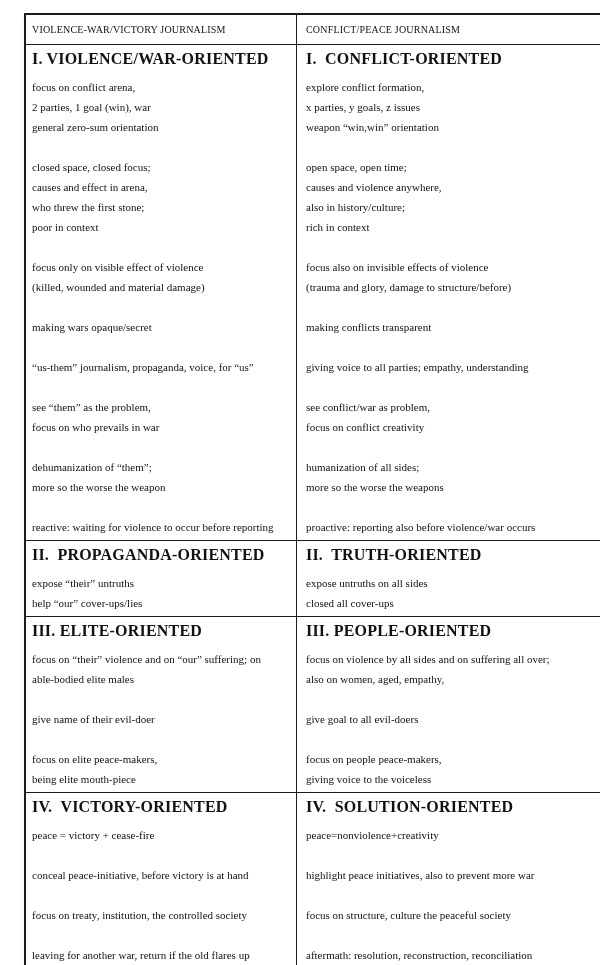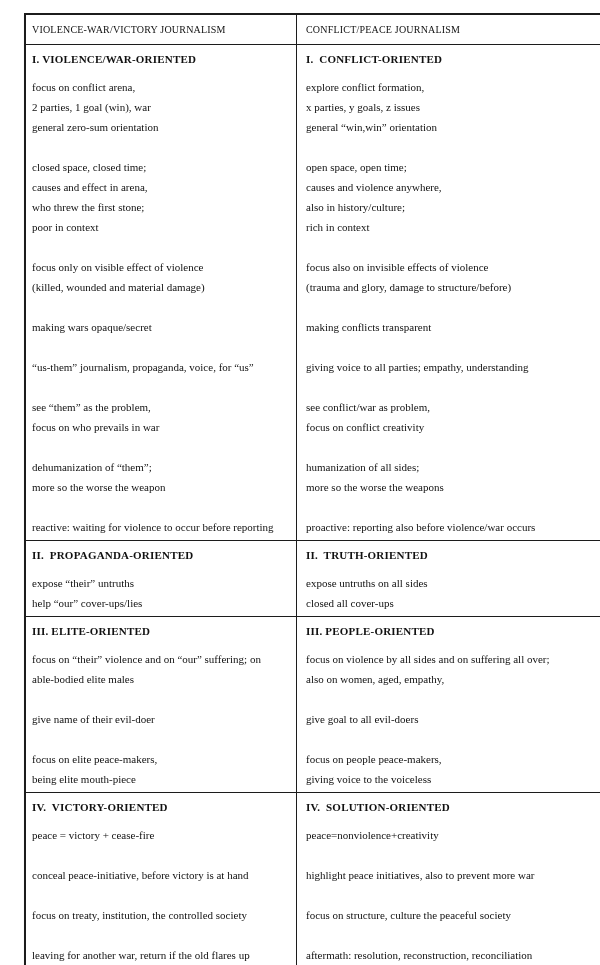--- a/index.html
+++ b/index.html
@@ -36,21 +36,21 @@
   }
   td {
     font-size: 11px;
     padding: 4px 4px 3px 6px;
   }
   .col-left  { width: 260px; }
   .col-right { width: 291px; }
   td.col-right, th.col-right { padding-left: 9px; }
   .cell-title {
     font-weight: bold;
-    font-size: 11px;
+    font-size: 16px;
     line-height: 20px;
     letter-spacing: 0.2px;
     white-space: pre-wrap;
   }
   .line {
     line-height: 20px;
     white-space: pre-wrap;
   }
   .group { margin-top: 20px; }
   .group.first { margin-top: 8px; }
@@ -68,21 +68,21 @@
   <tbody>
       <tr>
         <td class="col-left">
           <div class="cell-title">I. VIOLENCE/WAR-ORIENTED</div>
           <div class="group first">
             <div class="line">focus on conflict arena,</div>
             <div class="line">2 parties, 1 goal (win), war</div>
             <div class="line">general zero-sum orientation</div>
           </div>
           <div class="group">
-            <div class="line">closed space, closed time;</div>
+            <div class="line">closed space, closed focus;</div>
             <div class="line">causes and effect in arena,</div>
             <div class="line">who threw the first stone;</div>
             <div class="line">poor in context</div>
           </div>
           <div class="group">
             <div class="line">focus only on visible effect of violence</div>
             <div class="line">(killed, wounded and material damage)</div>
           </div>
           <div class="group">
             <div class="line">making wars opaque/secret</div>
@@ -100,21 +100,21 @@
           </div>
           <div class="group">
             <div class="line">reactive: waiting for violence to occur before reporting</div>
           </div>
         </td>
         <td class="col-right">
           <div class="cell-title">I.  CONFLICT-ORIENTED</div>
           <div class="group first">
             <div class="line">explore conflict formation,</div>
             <div class="line">x parties, y goals, z issues</div>
-            <div class="line">general “win,win” orientation</div>
+            <div class="line">weapon “win,win” orientation</div>
           </div>
           <div class="group">
             <div class="line">open space, open time;</div>
             <div class="line">causes and violence anywhere,</div>
             <div class="line">also in history/culture;</div>
             <div class="line">rich in context</div>
           </div>
           <div class="group">
             <div class="line">focus also on invisible effects of violence</div>
             <div class="line">(trauma and glory, damage to structure/before)</div>

